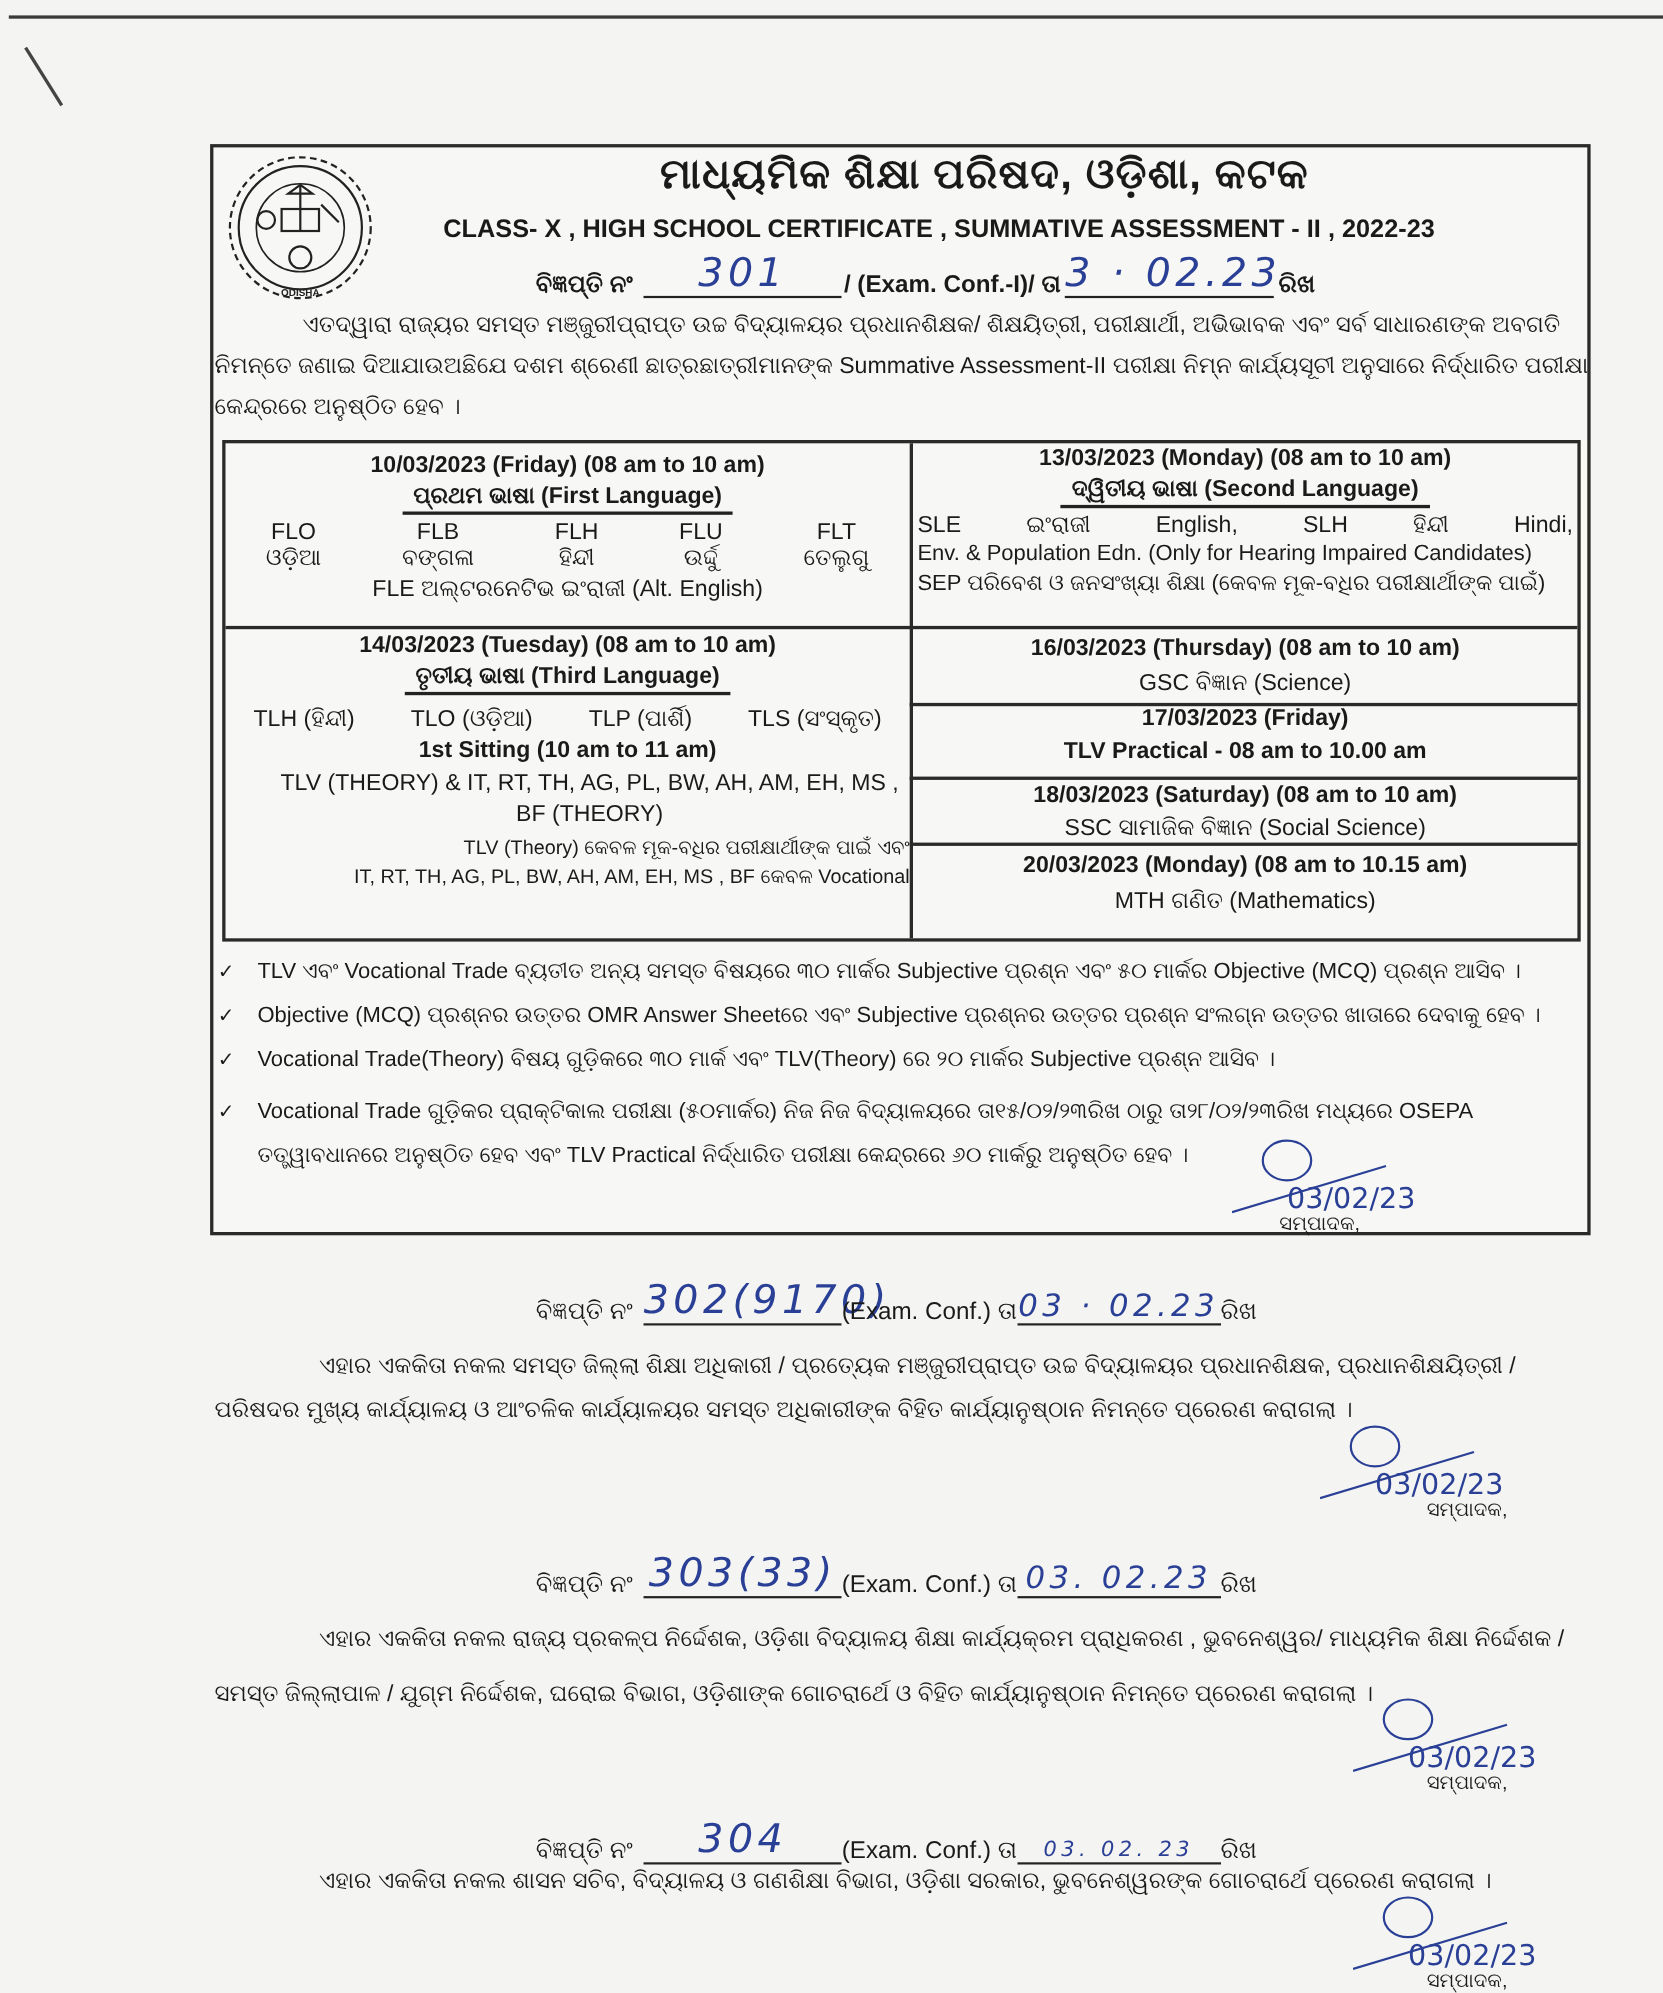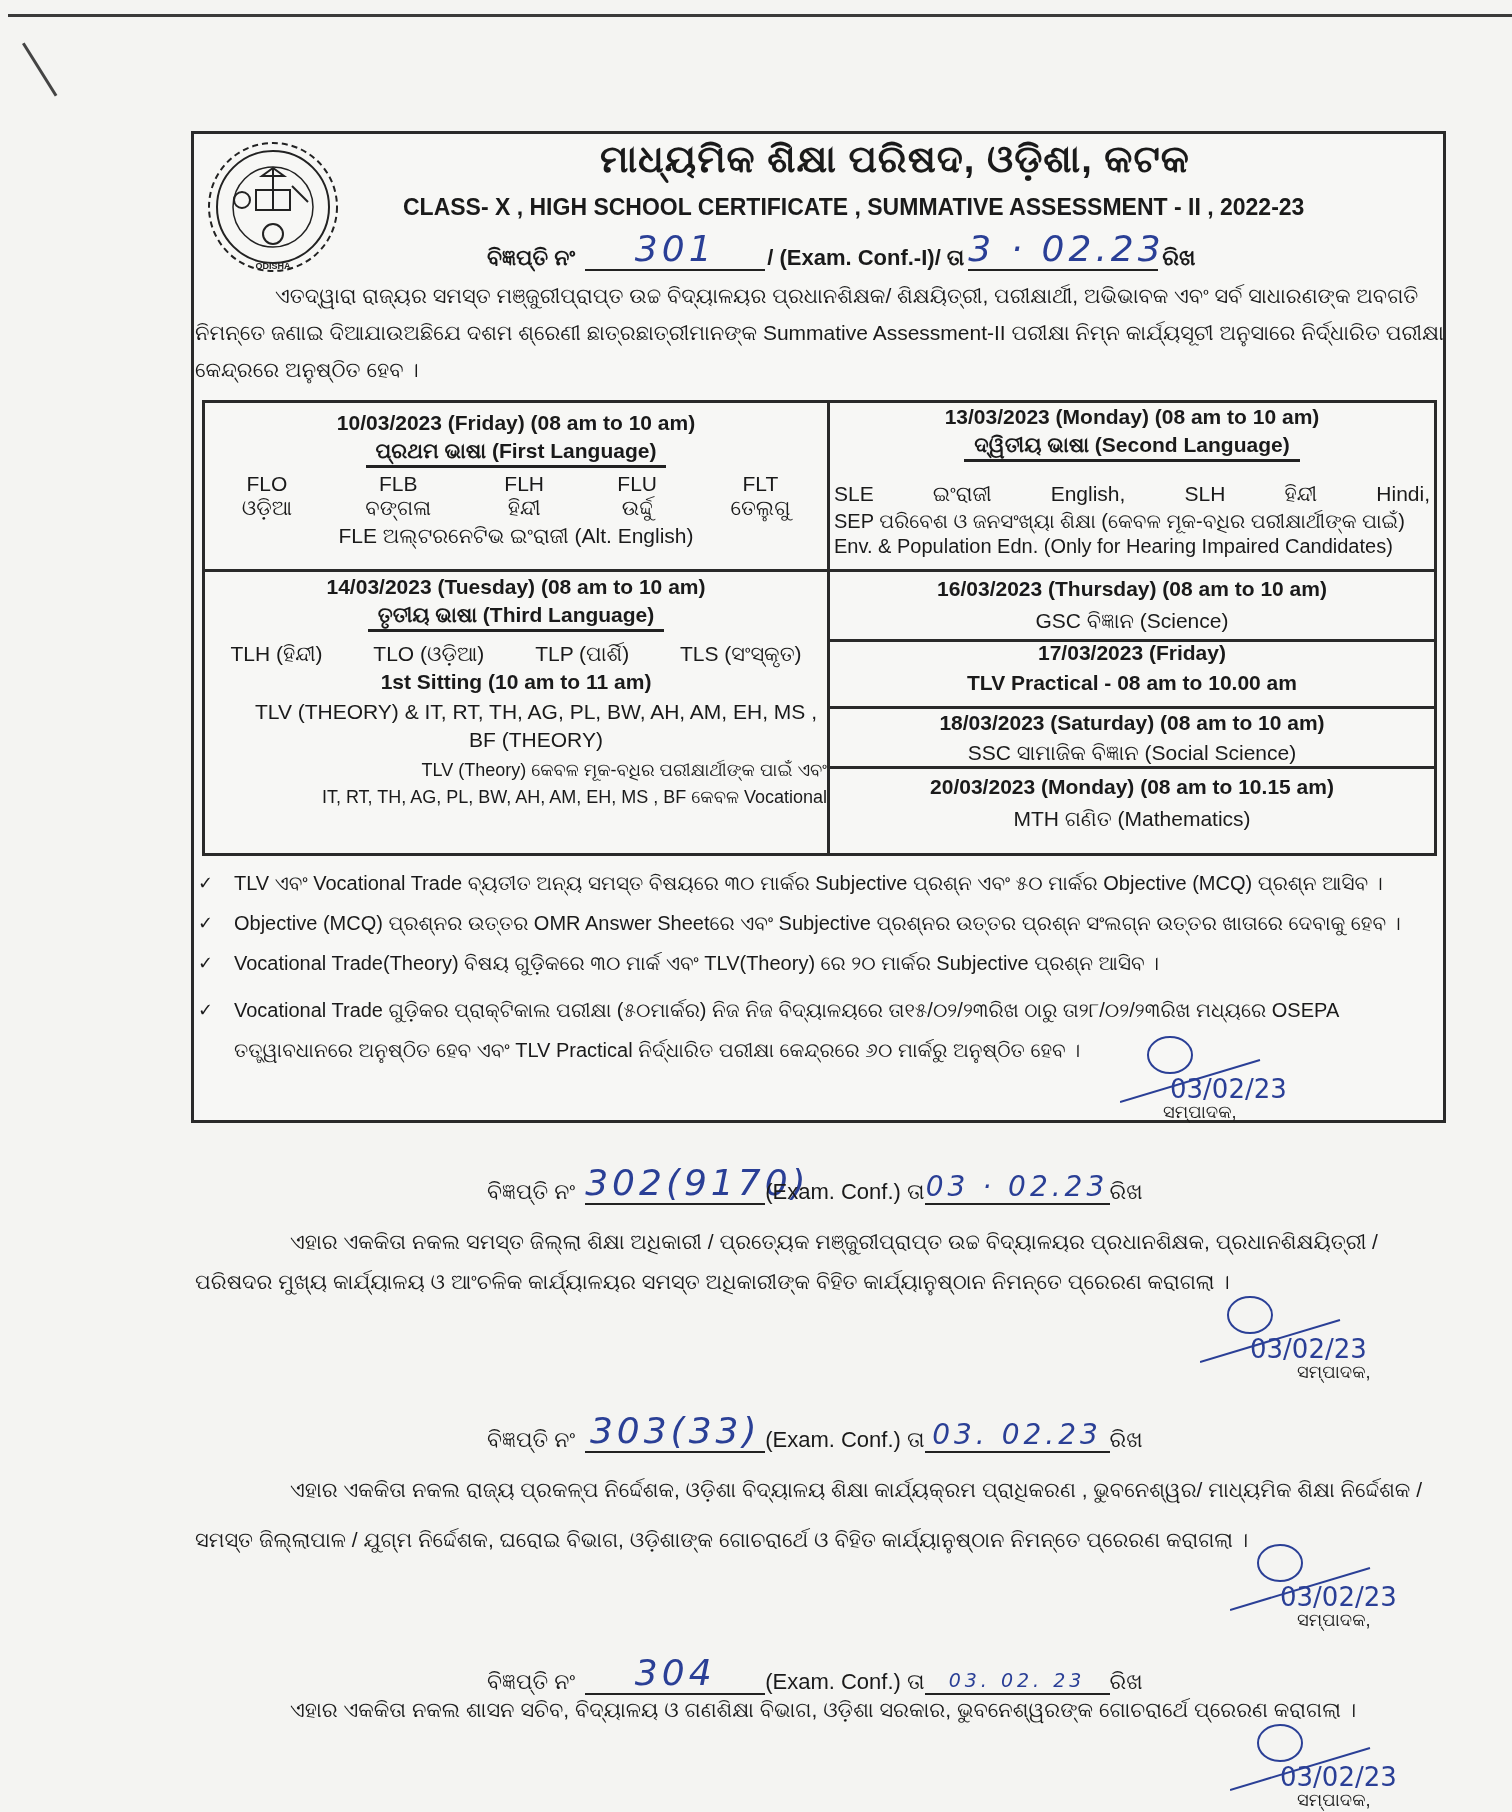--- a/index.html
+++ b/index.html
@@ -102,30 +102,30 @@
           <div>FLT</div>
           <div>ତେଲୁଗୁ</div>
         </div>
     </div>
     <div style="margin-top:4px;">FLE ଅଲ୍‌ଟରନେଟିଭ ଇଂରାଜୀ  (Alt. English)</div>
   </div>
 
   <div class="cell" style="left:625px; top:2px; width:604px;">
     <div class="date">13/03/2023 (Monday)  (08 am to 10 am)</div>
     <div class="uline" style="font-weight:bold;margin-top:4px;">ଦ୍ୱିତୀୟ ଭାଷା    (Second Language)</div>
-    <div style="display:flex;justify-content:space-between;padding:0 4px;margin-top:20px;">
+    <div style="display:flex;justify-content:space-between;padding:0 4px;margin-top:4px;">
       <span>SLE</span>
       <span>ଇଂରାଜୀ</span>
       <span>English,</span>
       <span>SLH</span>
       <span>ହିନ୍ଦୀ</span>
       <span>Hindi,</span>
     </div>
+    <div style="text-align:left;padding-left:4px;margin-top:2px;font-size:20px;">Env. &amp; Population Edn. (Only for Hearing Impaired Candidates)</div>
     <div style="text-align:left;padding-left:4px;margin-top:4px;font-size:20px;">SEP ପରିବେଶ ଓ ଜନସଂଖ୍ୟା ଶିକ୍ଷା (କେବଳ ମୂକ-ବଧିର ପରୀକ୍ଷାର୍ଥୀଙ୍କ ପାଇଁ)</div>
-    <div style="text-align:left;padding-left:4px;margin-top:2px;font-size:20px;">Env. &amp; Population Edn. (Only for Hearing Impaired Candidates)</div>
   </div>
 
   <div class="cell" style="left:0; top:172px; width:622px;">
     <div class="date">14/03/2023 (Tuesday)   (08 am to 10 am)</div>
     <div class="uline" style="font-weight:bold;margin-top:4px;">ତୃତୀୟ ଭାଷା (Third Language)</div>
     <div class="codes" style="margin-top:10px;">
       <span>TLH (ହିନ୍ଦୀ)</span>
       <span>TLO (ଓଡ଼ିଆ)</span>
       <span>TLP (ପାର୍ଶି)</span>
       <span>TLS (ସଂସ୍କୃତ)</span>

